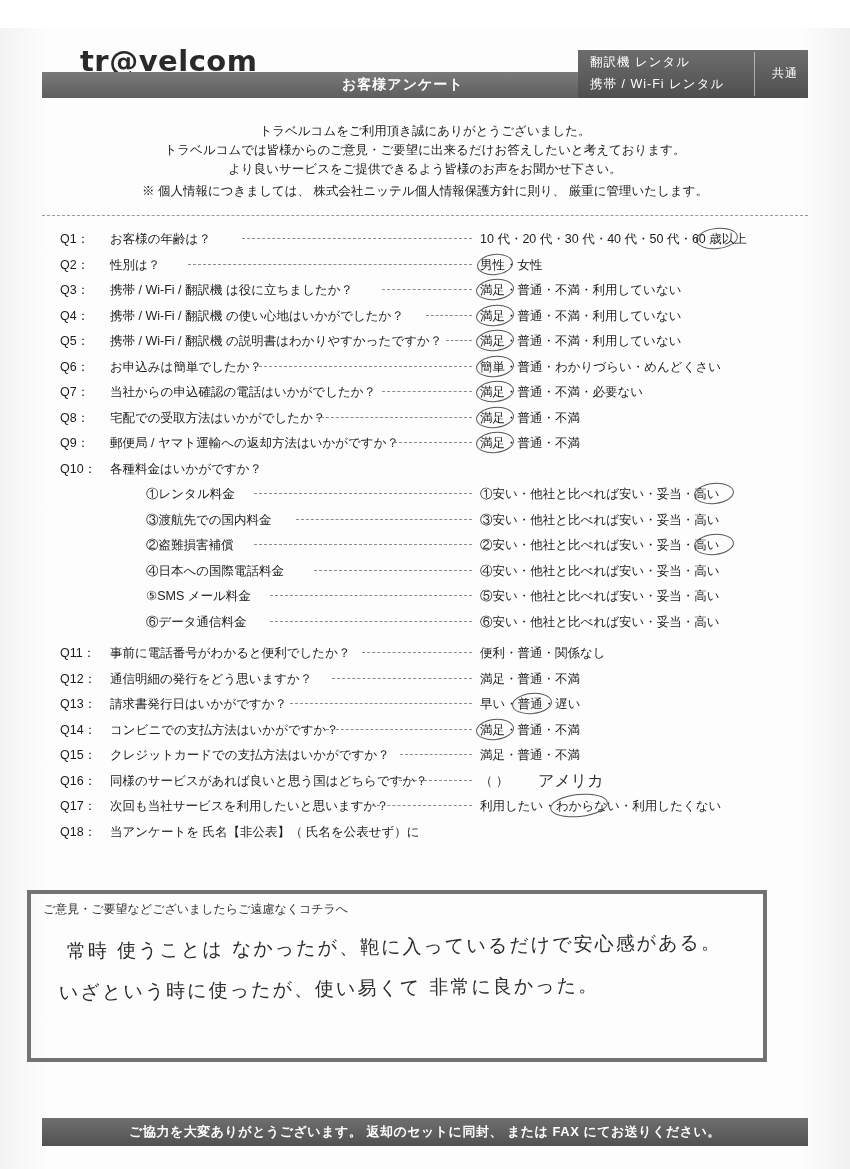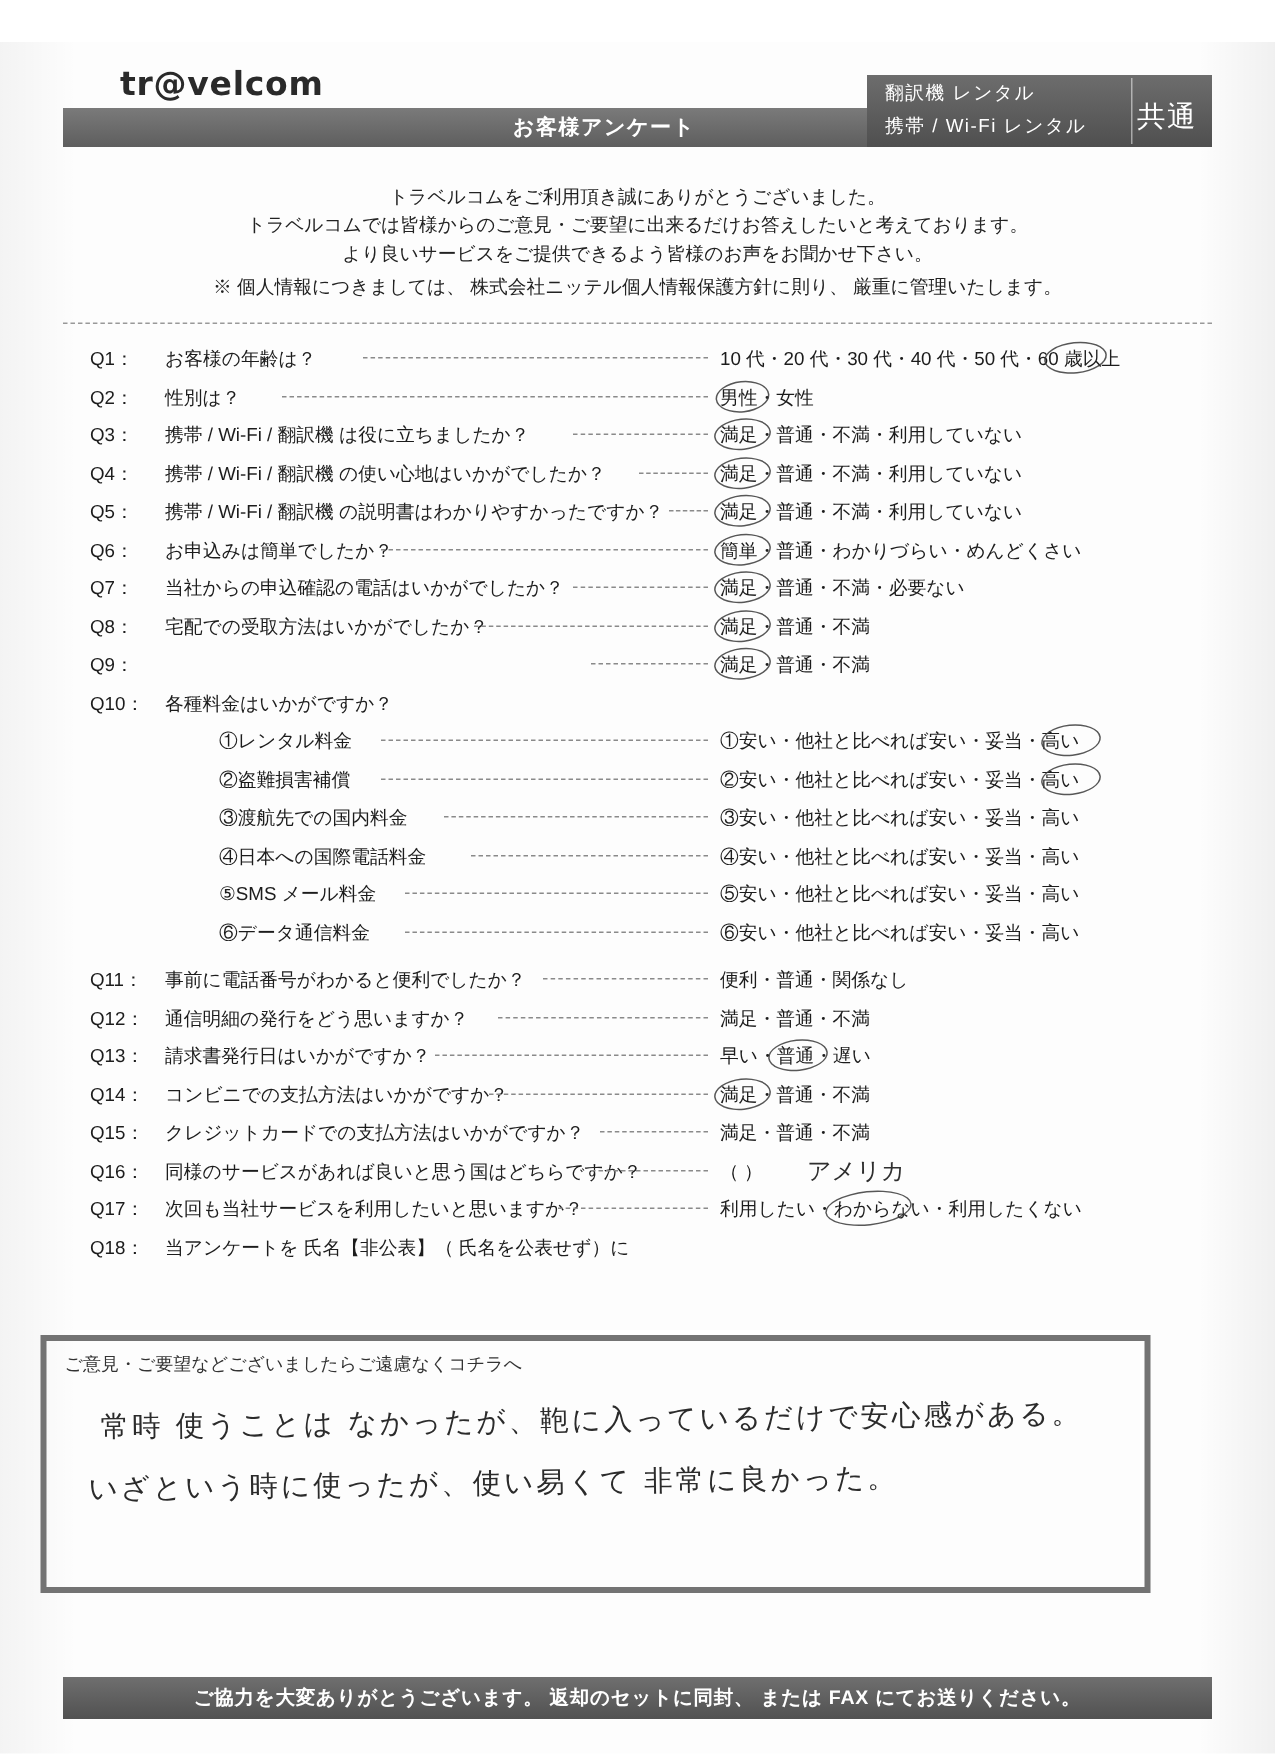--- a/index.html
+++ b/index.html
@@ -36,21 +36,21 @@
   .header {
     position: relative;
     height: 78px;
     margin: 28px 42px 0 42px;
   }
   .logo {
     position: absolute;
     left: 38px;
     top: 16px;
     font-family: "DejaVu Sans", sans-serif;
-    font-size: 22px;
+    font-size: 29px;
     font-weight: bold;
     letter-spacing: 0.5px;
     color: #2a2a2a;
   }
   .title-bar {
     position: absolute;
     left: 0;
     top: 44px;
     width: 764px;
     height: 26px;
@@ -87,21 +87,21 @@
   .header-right .line2 {
     position: absolute;
     left: 12px;
     top: 26px;
     letter-spacing: 1px;
   }
   .header-right .kyotsu {
     position: absolute;
     right: 10px;
     top: 15px;
-    font-size: 19px;
+    font-size: 12px;
     letter-spacing: 1px;
   }
   .hr-divider {
     position: absolute;
     left: 176px;
     top: 2px;
     width: 1px;
     height: 44px;
     background: rgba(255,255,255,0.5);
   }
@@ -321,46 +321,47 @@
     <div class="qrow">
       <span class="qno">Q8：</span>
       <span class="qtext">宅配での受取方法はいかがでしたか？</span>
       <span class="leader" style="left:274px;width:156px;"></span>
       <span class="qans">満足・普通・不満</span>
       <span class="circle" style="left:434px;top:0px;width:36px;height:19px;"></span>
     </div>
 
     <div class="qrow">
       <span class="qno">Q9：</span>
+      <span class="qtext">郵便局 / ヤマト運輸への返却方法はいかがですか？</span>
       <span class="leader" style="left:352px;width:78px;"></span>
       <span class="qans">満足・普通・不満</span>
       <span class="circle" style="left:434px;top:0px;width:36px;height:19px;"></span>
     </div>
 
     <div class="qrow">
       <span class="qno">Q10：</span>
       <span class="qtext">各種料金はいかがですか？</span>
     </div>
 
     <div class="qrow sub">
       <span class="qtext">①レンタル料金</span>
       <span class="leader" style="left:212px;width:218px;"></span>
       <span class="qans">①安い・他社と比べれば安い・妥当・高い</span>
       <span class="circle" style="left:652px;top:0px;width:38px;height:19px;"></span>
     </div>
     <div class="qrow sub">
+      <span class="qtext">③渡航先での国内料金</span>
+      <span class="leader" style="left:254px;width:176px;"></span>
+      <span class="qans">③安い・他社と比べれば安い・妥当・高い</span>
+    </div>
+    <div class="qrow sub">
       <span class="qtext">②盗難損害補償</span>
       <span class="leader" style="left:212px;width:218px;"></span>
       <span class="qans">②安い・他社と比べれば安い・妥当・高い</span>
       <span class="circle" style="left:652px;top:0px;width:38px;height:19px;"></span>
-    </div>
-    <div class="qrow sub">
-      <span class="qtext">③渡航先での国内料金</span>
-      <span class="leader" style="left:254px;width:176px;"></span>
-      <span class="qans">③安い・他社と比べれば安い・妥当・高い</span>
     </div>
     <div class="qrow sub">
       <span class="qtext">④日本への国際電話料金</span>
       <span class="leader" style="left:272px;width:158px;"></span>
       <span class="qans">④安い・他社と比べれば安い・妥当・高い</span>
     </div>
     <div class="qrow sub">
       <span class="qtext">⑤SMS メール料金</span>
       <span class="leader" style="left:228px;width:202px;"></span>
       <span class="qans">⑤安い・他社と比べれば安い・妥当・高い</span>

